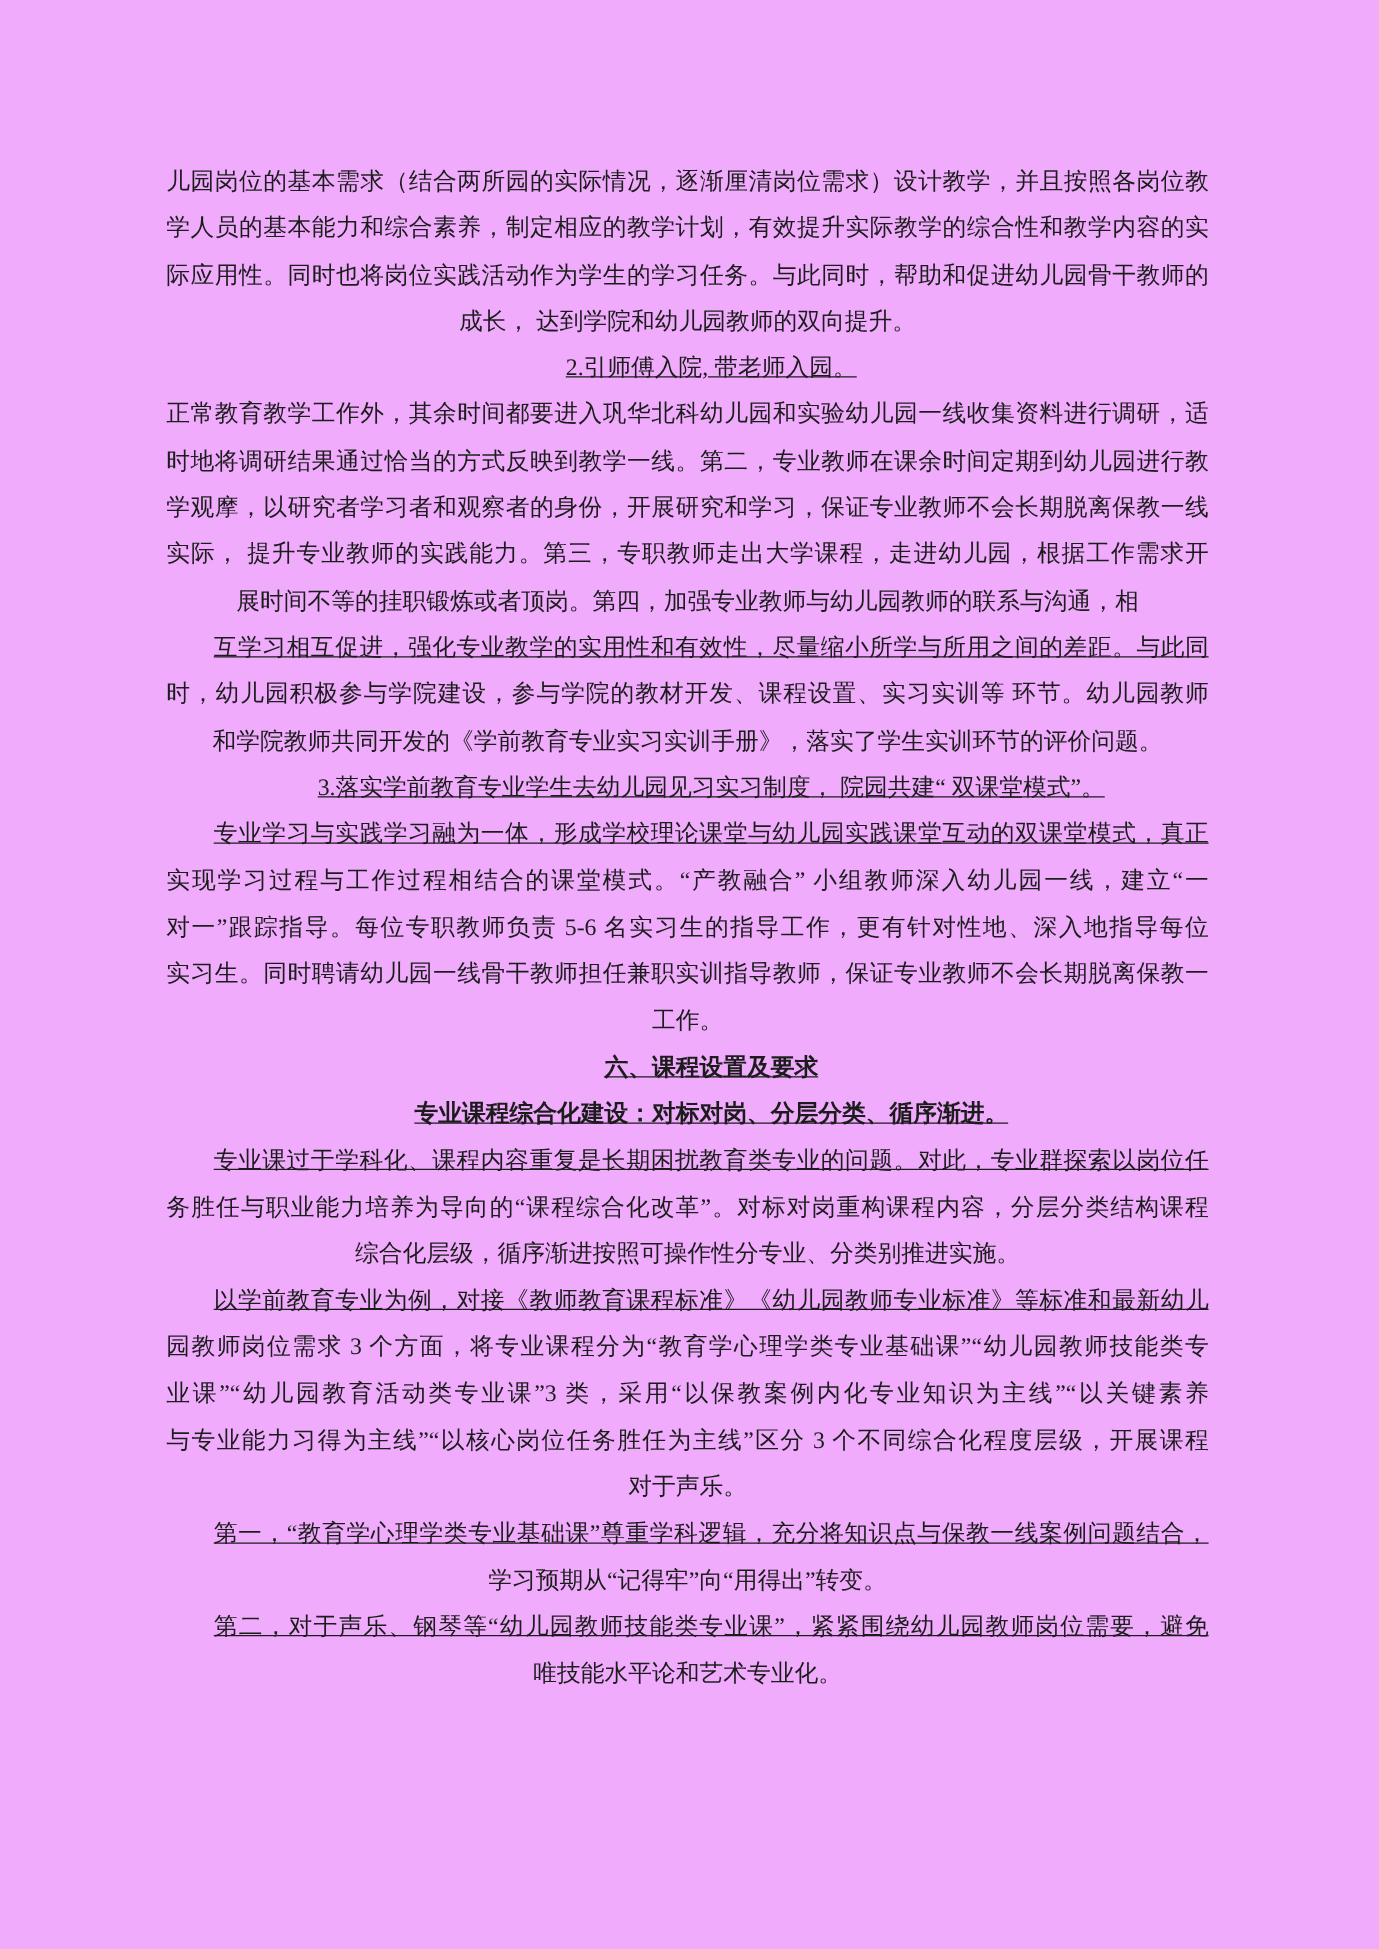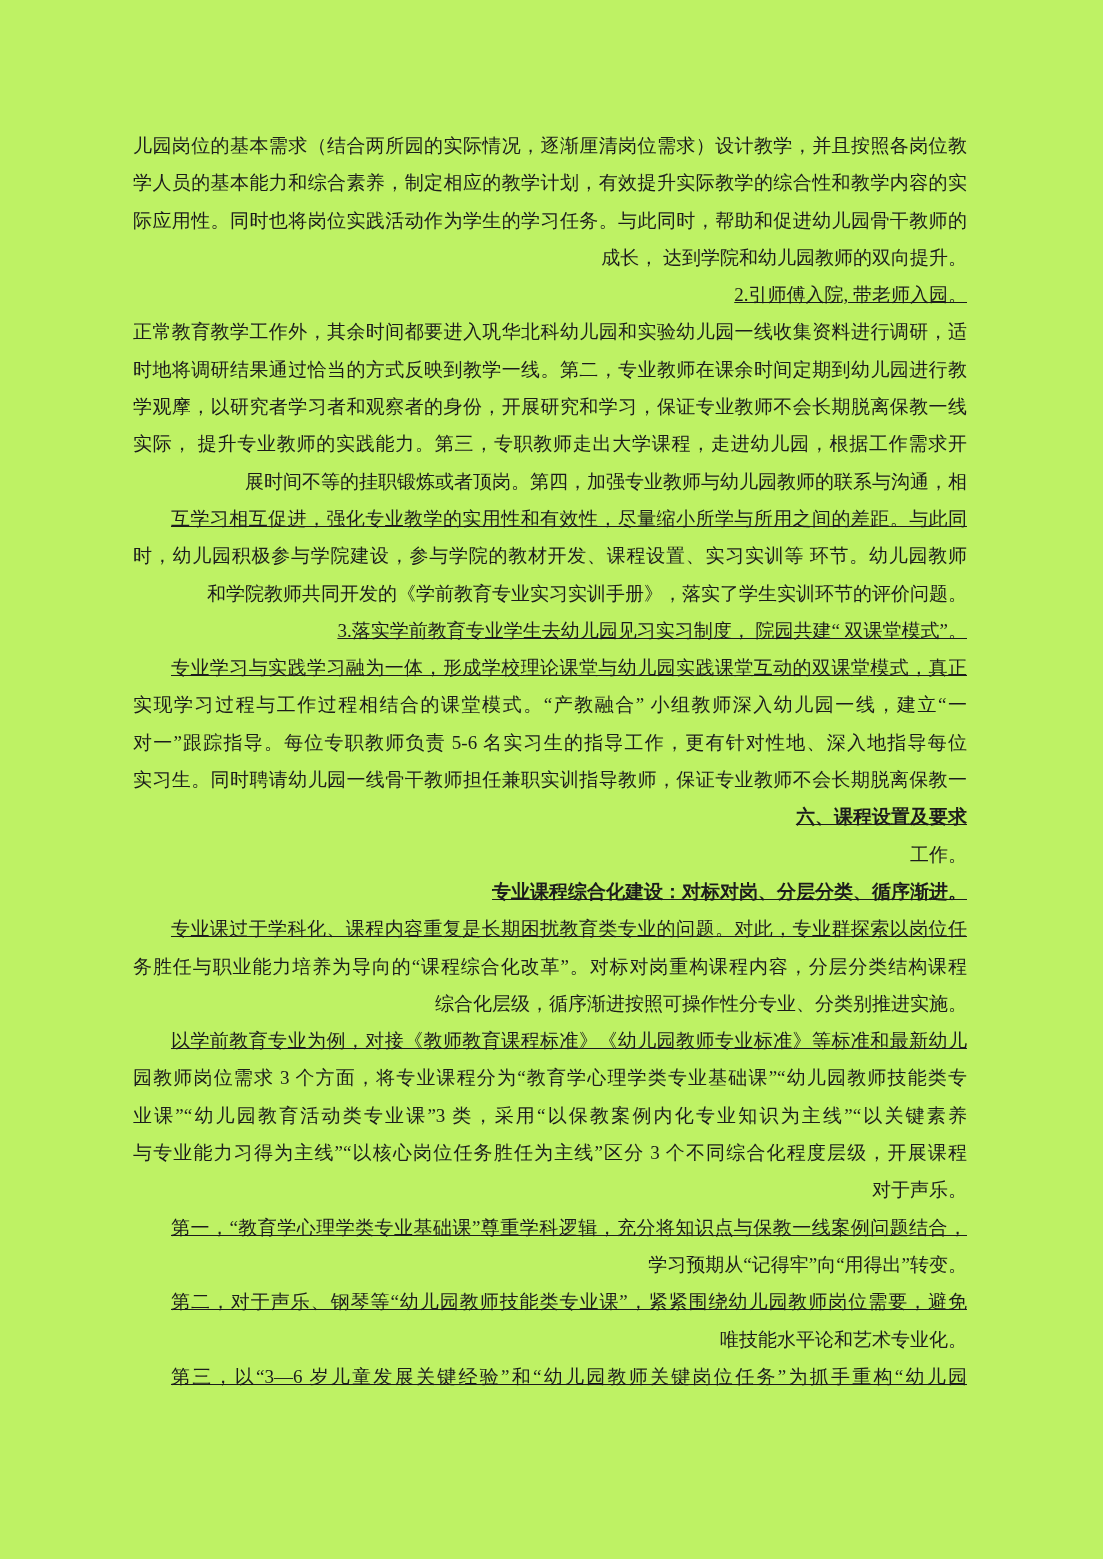--- a/index.html
+++ b/index.html
@@ -4,38 +4,38 @@
 <style>
   html, body {
     margin: 0;
     padding: 0;
     background: #ffffff;
   }
   .page {
     position: relative;
     width: 1103px;
     height: 1559px;
-    background: #bef264;
+    background: #f0abfc;
     overflow: hidden;
   }
   .doc-body {
     position: absolute;
     left: 133px;
     top: 127px;
     width: 834px;
     color: #1c1c1c;
     font-family: "Liberation Serif", "DejaVu Serif", serif;
     font-size: 19px;
   }
   .line {
     height: 37.3px;
     line-height: 37.3px;
     overflow: hidden;
     white-space: normal;
-    text-align: right;
+    text-align: center;
   }
   
   .line.j {
     text-align: justify;
     text-align-last: justify;
   }
   
   .line.i {
     text-indent: 38px;
     text-decoration: underline;
@@ -60,30 +60,29 @@
     <div class="line j">实际， 提升专业教师的实践能力。第三，专职教师走出大学课程，走进幼儿园，根据工作需求开</div>
     <div class="line">展时间不等的挂职锻炼或者顶岗。第四，加强专业教师与幼儿园教师的联系与沟通，相</div>
     <div class="line i j">互学习相互促进，强化专业教学的实用性和有效性，尽量缩小所学与所用之间的差距。与此同</div>
     <div class="line j">时，幼儿园积极参与学院建设，参与学院的教材开发、课程设置、实习实训等 环节。幼儿园教师</div>
     <div class="line">和学院教师共同开发的《学前教育专业实习实训手册》，落实了学生实训环节的评价问题。</div>
     <div class="line i">3.落实学前教育专业学生去幼儿园见习实习制度， 院园共建“ 双课堂模式”。</div>
     <div class="line i j">专业学习与实践学习融为一体，形成学校理论课堂与幼儿园实践课堂互动的双课堂模式，真正</div>
     <div class="line j">实现学习过程与工作过程相结合的课堂模式。“产教融合” 小组教师深入幼儿园一线，建立“一</div>
     <div class="line j">对一”跟踪指导。每位专职教师负责 5-6 名实习生的指导工作，更有针对性地、深入地指导每位</div>
     <div class="line j">实习生。同时聘请幼儿园一线骨干教师担任兼职实训指导教师，保证专业教师不会长期脱离保教一线</div>
+    <div class="line">工作。</div>
     <div class="line i b">六、课程设置及要求</div>
-    <div class="line">工作。</div>
     <div class="line i b">专业课程综合化建设：对标对岗、分层分类、循序渐进。</div>
     <div class="line i j">专业课过于学科化、课程内容重复是长期困扰教育类专业的问题。对此，专业群探索以岗位任</div>
     <div class="line j">务胜任与职业能力培养为导向的“课程综合化改革”。对标对岗重构课程内容，分层分类结构课程</div>
     <div class="line">综合化层级，循序渐进按照可操作性分专业、分类别推进实施。</div>
     <div class="line i j">以学前教育专业为例，对接《教师教育课程标准》《幼儿园教师专业标准》等标准和最新幼儿</div>
     <div class="line j">园教师岗位需求 3 个方面，将专业课程分为“教育学心理学类专业基础课”“幼儿园教师技能类专</div>
     <div class="line j">业课”“幼儿园教育活动类专业课”3 类，采用“以保教案例内化专业知识为主线”“以关键素养</div>
     <div class="line j">与专业能力习得为主线”“以核心岗位任务胜任为主线”区分 3 个不同综合化程度层级，开展课程</div>
     <div class="line">对于声乐。</div>
     <div class="line i j">第一，“教育学心理学类专业基础课”尊重学科逻辑，充分将知识点与保教一线案例问题结合，</div>
     <div class="line">学习预期从“记得牢”向“用得出”转变。</div>
     <div class="line i j">第二，对于声乐、钢琴等“幼儿园教师技能类专业课”，紧紧围绕幼儿园教师岗位需要，避免</div>
     <div class="line">唯技能水平论和艺术专业化。</div>
-    <div class="line i j">第三，以“3—6 岁儿童发展关键经验”和“幼儿园教师关键岗位任务”为抓手重构“幼儿园</div>
   </div>
 </div>
 
 </body></html>

